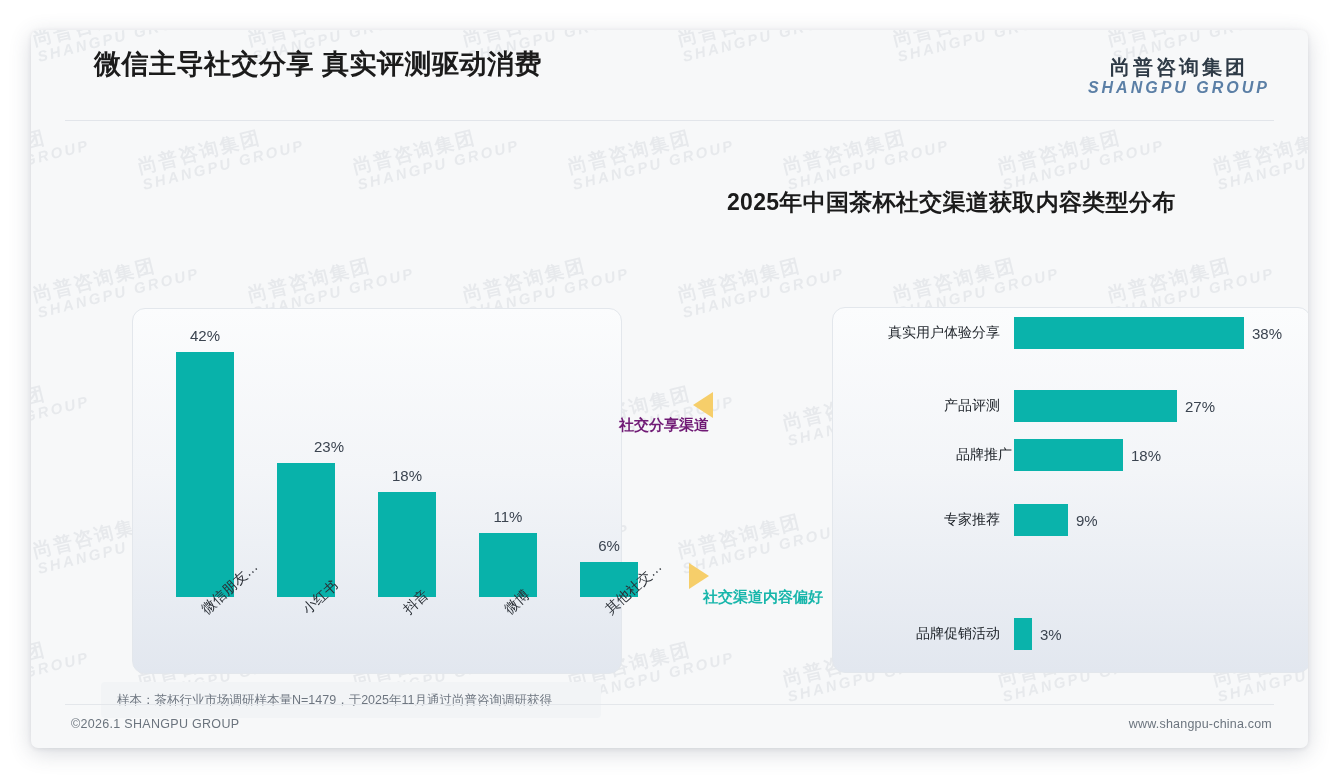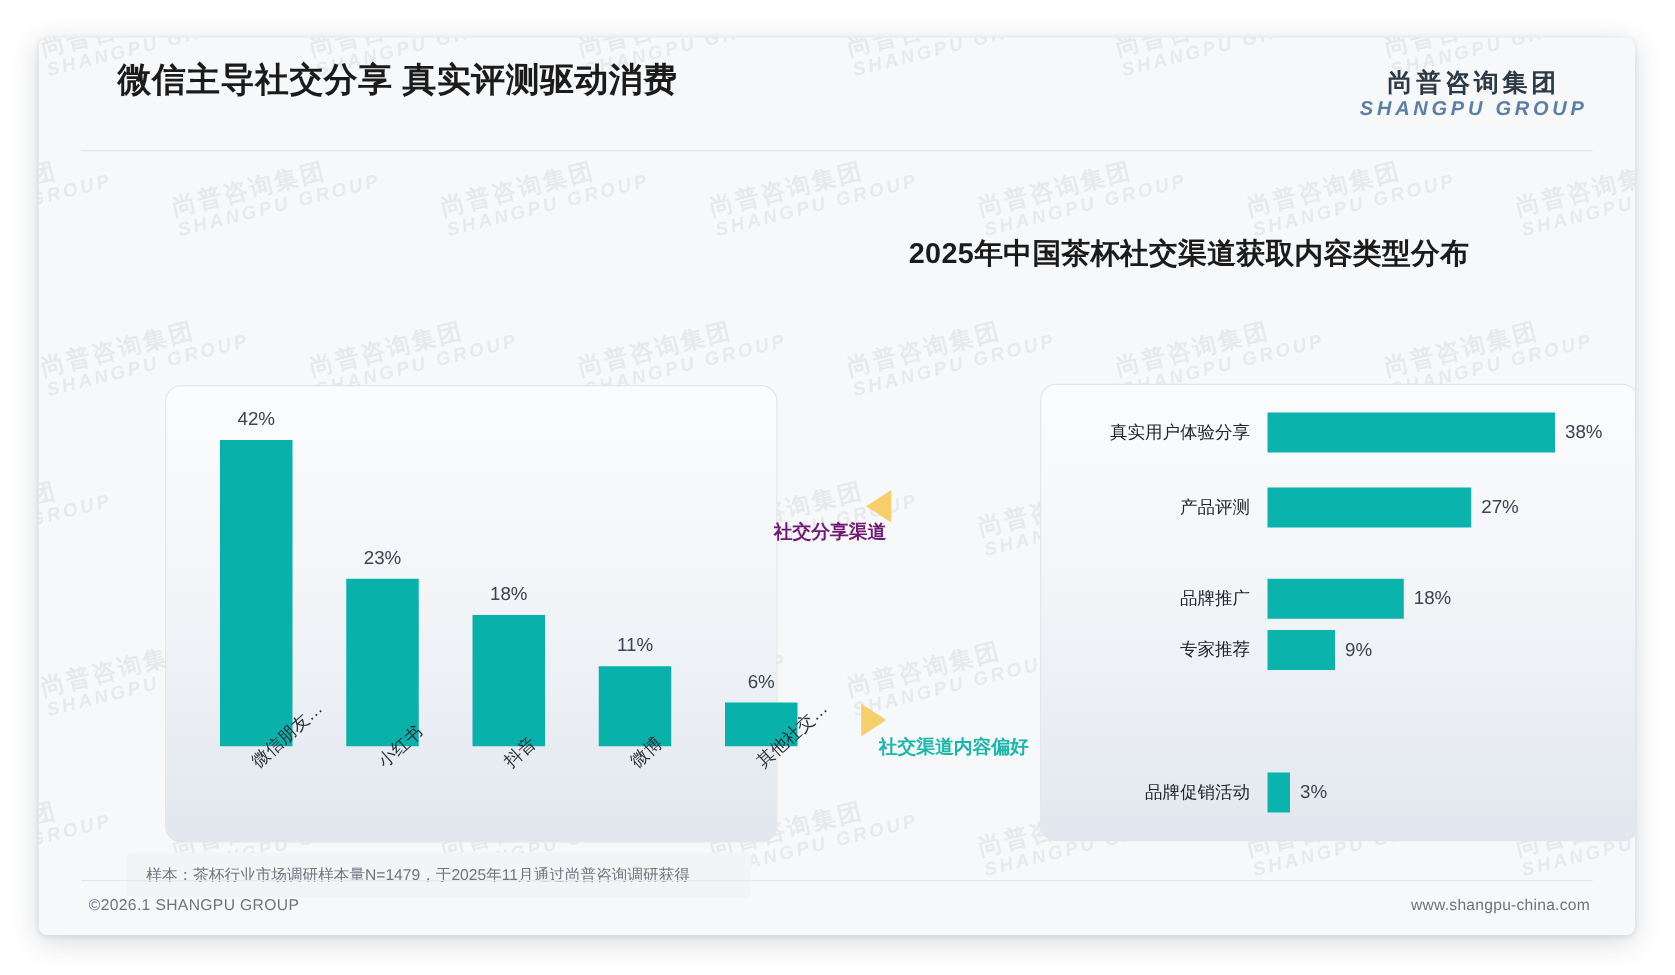--- a/index.html
+++ b/index.html
@@ -466,21 +466,21 @@
 
   <div class="panel" id="left-panel"></div>
   <div class="panel" id="right-panel"></div>
 
   <div id="vbar-area">
       <div class="vbar-col" style="left: 44px; height: 245px;">
         <div class="vbar" style="height: 245px; background: rgb(8, 178, 170);"></div>
         <div class="vbar-val" style="bottom: 253px;">42%</div>
         <div class="vbar-lab">微信朋友…</div>
       </div>
-      <div class="vbar-col" style="left: 145px; height: 165px;">
+      <div class="vbar-col" style="left: 145px; height: 165px; padding-left: 46px;">
         <div class="vbar" style="height: 134px; background: rgb(8, 178, 170);"></div>
         <div class="vbar-val" style="bottom: 142px;">23%</div>
         <div class="vbar-lab">小红书</div>
       </div>
       <div class="vbar-col" style="left: 246px; height: 105px;">
         <div class="vbar" style="height: 105px; background: rgb(8, 178, 170);"></div>
         <div class="vbar-val" style="bottom: 113px;">18%</div>
         <div class="vbar-lab">抖音</div>
       </div>
       <div class="vbar-col" style="left: 347px; height: 64px;">
@@ -498,31 +498,31 @@
   <div class="mid-note" id="note-a">
     <div class="tri tri-left"></div>
     <div class="mid-label">社交分享渠道</div>
   </div>
   <div class="mid-note" id="note-b">
     <div class="tri tri-right"></div>
     <div class="mid-label">社交渠道内容偏好</div>
   </div>
 
   <div id="hbar-area">
-      <div class="hbar-row" style="top: 19px;">
+      <div class="hbar-row" style="top: 6px;">
         <div class="hbar-lab">真实用户体验分享</div>
         <div class="hbar" style="width: 230px; background: rgb(10, 179, 171);"></div>
         <div class="hbar-val" style="left: 420px;">38%</div>
       </div>
       <div class="hbar-row" style="top: 79px;">
         <div class="hbar-lab">产品评测</div>
         <div class="hbar" style="width: 163px; background: rgb(10, 179, 171);"></div>
         <div class="hbar-val" style="left: 353px;">27%</div>
       </div>
-      <div class="hbar-row" style="top: 152px;">
+      <div class="hbar-row" style="top: 128px; padding-left: 12px;">
         <div class="hbar-lab">品牌推广</div>
         <div class="hbar" style="width: 109px; background: rgb(10, 179, 171);"></div>
         <div class="hbar-val" style="left: 299px;">18%</div>
       </div>
       <div class="hbar-row" style="top: 193px;">
         <div class="hbar-lab">专家推荐</div>
         <div class="hbar" style="width: 54px; background: rgb(10, 179, 171);"></div>
         <div class="hbar-val" style="left: 244px;">9%</div>
       </div>
       <div class="hbar-row" style="top: 307px;">

